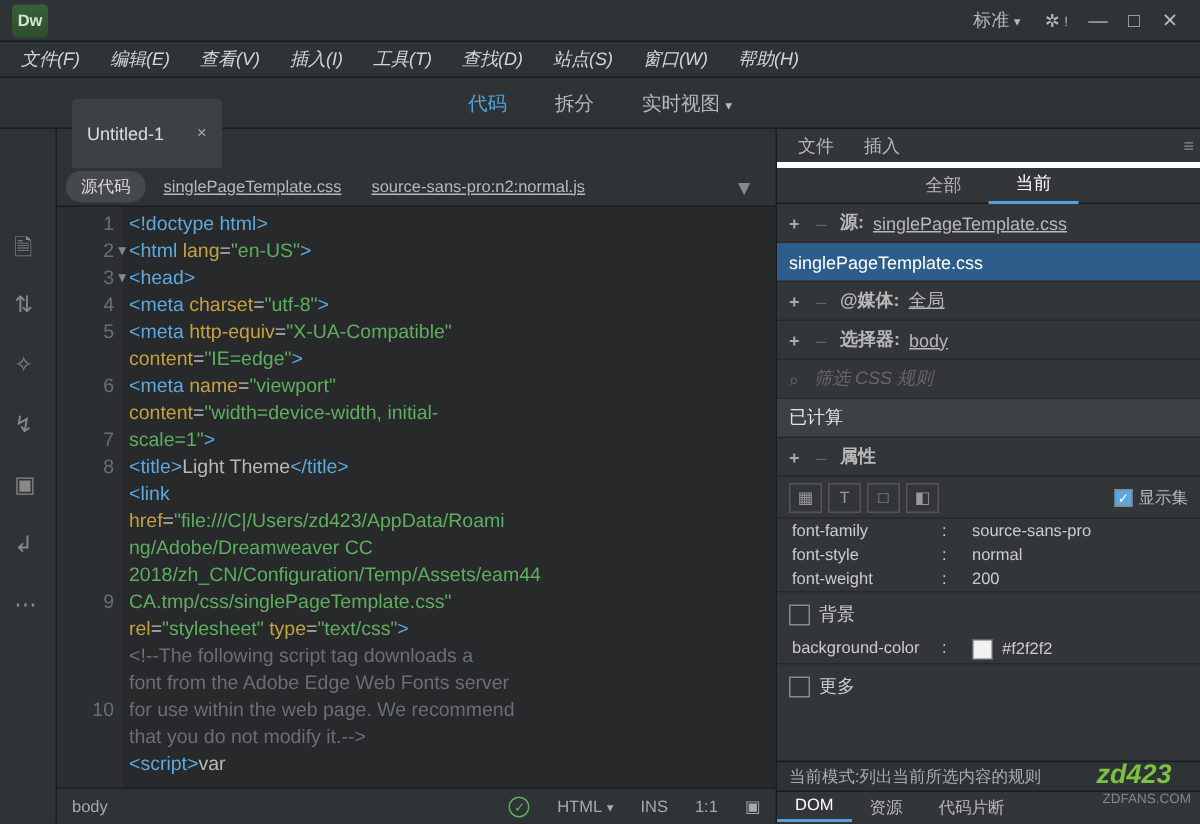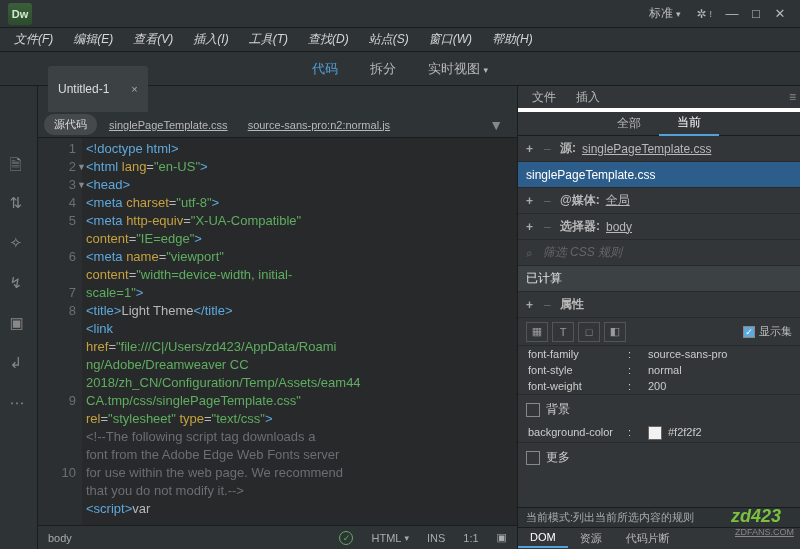--- a/index.html
+++ b/index.html
@@ -68,21 +68,21 @@
 .prop-name { width: 100px; }
 .prop-colon { width: 20px; }
 .prop-swatch { width: 14px; height: 14px; border: 1px solid #666; display: inline-block; vertical-align: middle; margin-right: 6px; }
 .section-header { display: flex; align-items: center; gap: 6px; padding: 6px 8px; font-size: 12px; color: #ccc; border-top: 1px solid #272a2c; }
 .section-icon { width: 14px; height: 14px; border: 1px solid #888; }
 .bottom-status { height: 20px; background: #2e3336; border-top: 1px solid #1a1d1f; display: flex; align-items: center; padding: 0 8px; font-size: 11px; color: #aaa; }
 .bottom-tabs { height: 22px; display: flex; align-items: flex-start; border-top: 1px solid #1a1d1f; }
 .bottom-tab { padding: 3px 12px; font-size: 11px; color: #b8b8b8; }
 .bottom-tab.active { border-bottom: 2px solid #54a0d8; color: #fff; }
 .watermark { position: absolute; right: 19px; bottom: 22px; font-size: 18px; font-weight: bold; font-style: italic; color: #7cc040; pointer-events: none; }
-.watermark-sub { position: absolute; right: 6px; bottom: 12px; font-size: 9px; color: #888; pointer-events: none; text-decoration: underline; }
+.watermark-sub { position: absolute; right: 6px; bottom: 12px; font-size: 9px; color: #888; pointer-events: none; }
 </style>
 </head>
 <body>
 
 <div class="titlebar">
   <div class="app-logo">Dw</div>
   <div class="titlebar-spacer"></div>
   <div class="titlebar-item">
       <span>标准</span>
       <span class="chevron-down">▾</span>

